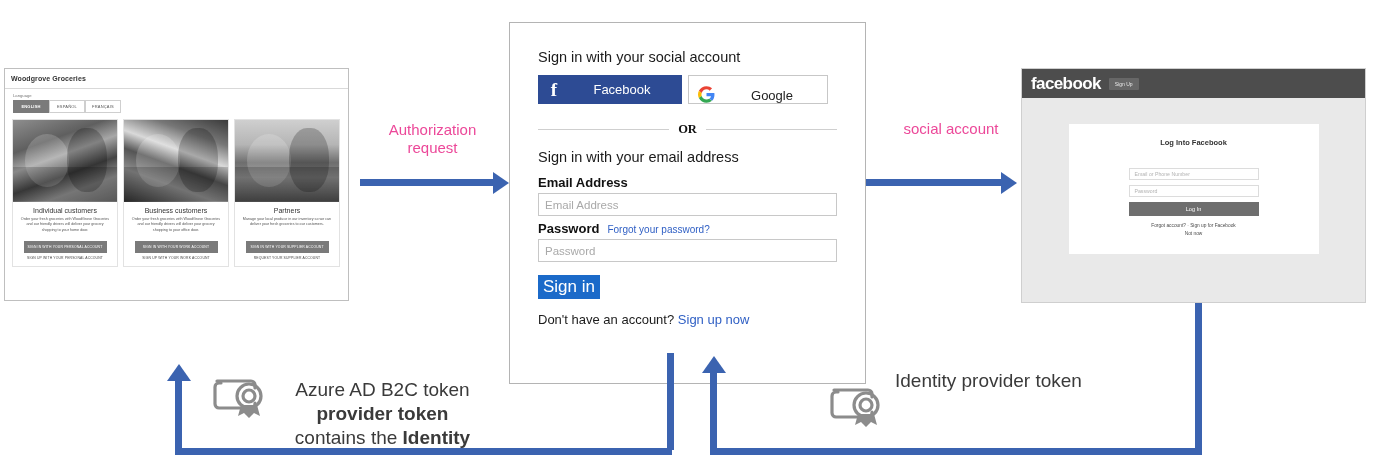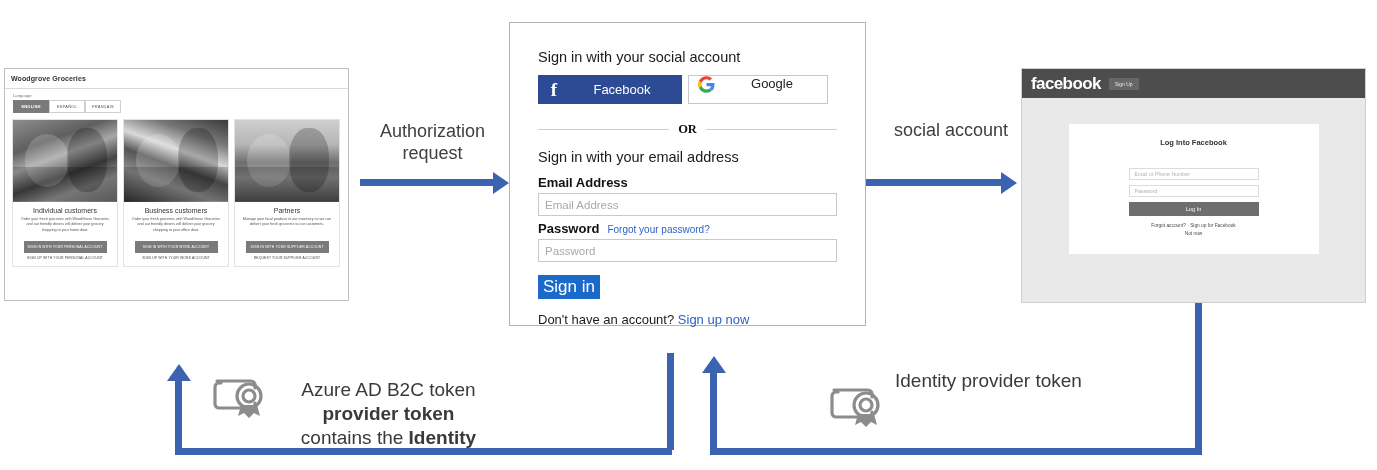--- a/index.html
+++ b/index.html
@@ -39,30 +39,30 @@
   #signin-circle{left:287px;top:19px;width:90px;height:90px;border-radius:50%;background:#3b63b0;display:flex;align-items:center;justify-content:center;}
   #signin-circle span{color:#fff;font-size:22px;}
 
   
   .arr-line{position:absolute;height:7px;background:#3b63b0;}
   .arr-head-r{position:absolute;width:0;height:0;border-top:11px solid transparent;border-bottom:11px solid transparent;border-left:16px solid #3b63b0;}
   .arr-head-u{position:absolute;width:0;height:0;border-left:12px solid transparent;border-right:12px solid transparent;border-bottom:17px solid #3b63b0;}
   .vline{position:absolute;width:7px;background:#3b63b0;}
   .hline{position:absolute;height:7px;background:#3b63b0;}
 
-  .flow-label{position:absolute;text-align:center;font-size:18px;line-height:1.22;color:#404040;}
-
-  
-  #b2c{left:509px;top:22px;width:357px;height:304px;background:#fff;border:1px solid #b4b4b4;box-sizing:border-box;padding:26px 28px 0 28px;}
+  .flow-label{position:absolute;text-align:center;font-size:15px;line-height:1.22;color:#ec4899;}
+
+  
+  #b2c{left:509px;top:22px;width:357px;height:362px;background:#fff;border:1px solid #b4b4b4;box-sizing:border-box;padding:26px 28px 0 28px;}
   .b2c-h{font-size:14.5px;color:#1b1b1b;margin-bottom:10px;}
   #social-row{display:flex;height:29px;margin-bottom:3px;}
   #fb-btn{width:144px;background:#2d4b94;display:flex;align-items:center;}
   #fb-glyph{width:32px;text-align:center;color:#fff;font-size:19px;font-weight:bold;font-family:"Liberation Serif",serif;}
   #fb-label{flex:1;text-align:center;color:#fff;font-size:13px;padding-right:8px;}
-  #go-btn{width:140px;margin-left:6px;border:1px solid #c7c7c7;display:flex;align-items:flex-start;box-sizing:border-box;background:#fff;}
+  #go-btn{width:140px;margin-left:6px;border:1px solid #c7c7c7;display:flex;align-items:flex-end;box-sizing:border-box;background:#fff;}
   #go-glyph{width:34px;display:flex;align-items:center;justify-content:center;}
   #go-label{flex:1;text-align:center;color:#222;font-size:13px;padding-right:6px;}
   #or-row{display:flex;align-items:center;margin:18px 0 12px;}
   #or-row .rule{flex:1;height:1px;background:#cfcfcf;}
   #or-row .or{font-size:12.5px;font-weight:bold;color:#111;padding:0 9px;font-family:Liberation Serif, serif;}
   .fld-label{font-size:13px;font-weight:bold;color:#111;margin:5px 0 3px;display:flex;align-items:baseline;}
   .fld-label .hint{font-size:10px;font-weight:normal;color:#2f5fc4;margin-left:8px;}
   .fld{height:23px;border:1px solid #c8c8c8;box-sizing:border-box;display:flex;align-items:center;padding-left:6px;font-size:11.5px;color:#a9a9a9;background:#fff;}
   #signin-btn{margin-top:13px;width:62px;height:24px;background:#1b6ac9;color:#fff;font-size:17px;display:flex;align-items:center;justify-content:center;}
   #b2c-foot{margin-top:13px;font-size:13px;color:#1b1b1b;}
@@ -240,19 +240,19 @@
   <div class="vline" style="left:175px;top:381px;height:69px;"></div>
   <div class="arr-head-u" style="left:166.5px;top:364px;"></div>
 
   <svg class="cert-icon" style="left:211px;top:371px;" width="62" height="50" viewBox="0 0 62 50">
     <path d="M6 10 h34 a4 4 0 0 1 4 4 v3" fill="none" stroke="#8c8c8c" stroke-width="3.2" stroke-linecap="round"></path>
     <path d="M44 32 v1 a4 4 0 0 1 -4 4 H8 a4 4 0 0 1 -4 -4 V16 a4 4 0 0 1 4 -4 h2" fill="none" stroke="#8c8c8c" stroke-width="3.2" stroke-linecap="round"></path>
     <circle cx="38" cy="25" r="12" fill="none" stroke="#8c8c8c" stroke-width="3.2"></circle>
     <circle cx="38" cy="25" r="6" fill="none" stroke="#8c8c8c" stroke-width="3.2"></circle>
     <path d="M30 34 l-3 11 l6 -3 l5 5 l5 -5 l6 3 l-3 -11 z" fill="#8c8c8c"></path>
   </svg>
-  <div class="token-label" style="left:291px;top:378px;width:195px;text-align:center;">
+  <div class="token-label" style="left:285px;top:378px;width:195px;text-align:center;">
     <div>Azure AD B2C token</div>
     <div><b>provider token</b></div>
     <div><span>contains the </span><b>Identity</b></div>
   </div>
 
 </div>
 
 </body></html>

